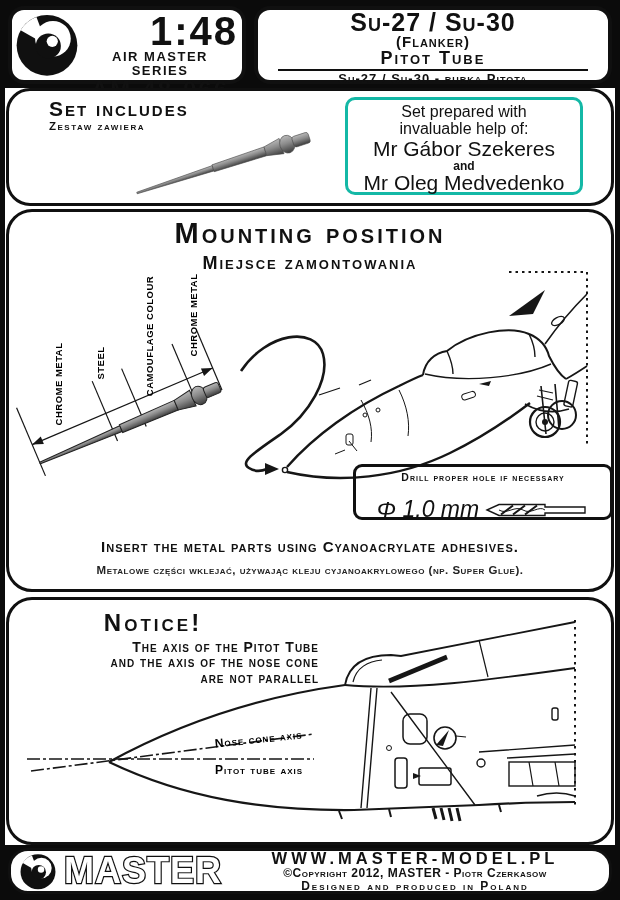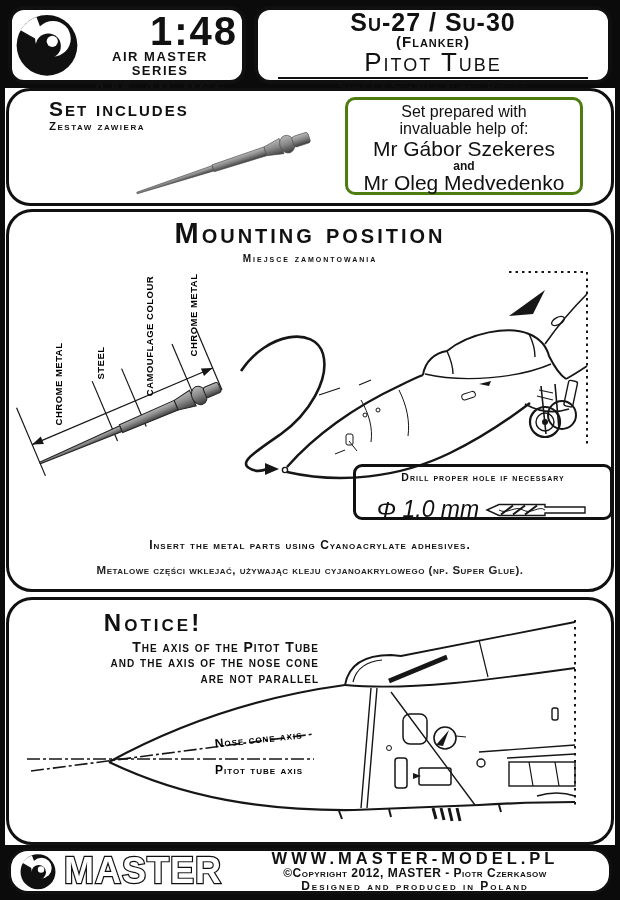--- a/index.html
+++ b/index.html
@@ -12,43 +12,43 @@
   
   #hdr-left{left:8px;top:6px;width:238px;height:78px;border-radius:16px;border-width:4px;}
   #hdr-right{left:254px;top:6px;width:358px;height:78px;border-radius:16px;border-width:4px;}
   #hdr-left .txt{position:absolute;left:70px;right:4px;top:1px;text-align:center;}
   .scale-num{font-size:40px;font-weight:bold;letter-spacing:2px;line-height:1.0;text-align:right;}
   .series{font-size:13px;font-weight:bold;letter-spacing:1.5px;line-height:1.05;margin-top:-1px;}
   .prodcode{font-size:24px;font-weight:bold;letter-spacing:2px;line-height:1.05;}
   #hdr-right .inner{position:absolute;left:0;right:0;top:0px;text-align:center;line-height:1.02;}
   .ac-title{font-size:25px;font-weight:bold;letter-spacing:1px;}
   .ac-sub{font-size:15px;font-weight:bold;letter-spacing:1px;margin-top:-2px;}
-  .ac-prod{font-size:26px;font-weight:normal;letter-spacing:2px;}
+  .ac-prod{font-size:18px;font-weight:bold;letter-spacing:2px;}
   .hr{height:2px;background:#101010;width:310px;margin:2px auto 1px auto;}
   .ac-pl{font-size:13px;font-weight:bold;letter-spacing:1px;}
   
   #sec-includes{left:6px;top:88px;width:608px;height:118px;border-radius:24px;}
   #inc-title{position:absolute;left:40px;top:7px;width:240px;text-align:left;line-height:1.05;}
   .inc-t{font-size:21px;font-weight:bold;letter-spacing:2px;}
   .inc-tp{font-size:11.5px;font-weight:bold;letter-spacing:1.5px;}
-  #credits{position:absolute;left:336px;top:6px;width:238px;height:98px;border:3px solid #4d7c0f;
+  #credits{position:absolute;left:336px;top:6px;width:238px;height:98px;border:3px solid #14b8a6;
            border-radius:10px;text-align:center;line-height:1.08;padding-top:3px;box-sizing:border-box;}
   .cr-s{font-size:16px;}
   .cr-n{font-size:21px;}
   .cr-and{font-size:12px;font-weight:bold;line-height:1.0;}
   
   #sec-mounting{left:6px;top:209px;width:608px;height:383px;border-radius:26px;}
   #mp-title{position:absolute;left:0;right:0;top:6px;text-align:center;font-size:29px;font-weight:bold;letter-spacing:3px;line-height:1.05;}
-  #mp-sub{position:absolute;left:0;right:0;top:41px;text-align:center;font-size:10px;font-weight:bold;letter-spacing:2px;}
+  #mp-sub{position:absolute;left:0;right:0;top:41px;text-align:center;font-size:18px;font-weight:bold;letter-spacing:2px;}
   #mp-svg{position:absolute;left:0px;top:52px;}
   #drillbox{position:absolute;left:344px;top:252px;width:260px;height:56px;border:3px solid #101010;border-radius:9px;box-sizing:border-box;text-align:center;}
   .drill-l1{font-size:10.5px;font-weight:bold;letter-spacing:1px;margin-top:4px;}
   .drill-row{display:flex;align-items:center;justify-content:center;gap:6px;margin-top:15px;}
   .drill-dia{font-size:23px;font-style:italic;line-height:1;}
-  #mp-ins{position:absolute;left:0;right:0;top:326px;text-align:center;font-size:12px;font-weight:bold;letter-spacing:1px;}
+  #mp-ins{position:absolute;left:0;right:0;top:326px;text-align:center;font-size:15px;font-weight:bold;letter-spacing:1px;}
   #mp-ins-pl{position:absolute;left:0;right:0;top:352px;text-align:center;font-size:11.5px;font-weight:bold;letter-spacing:.5px;color:#222;}
   
   #sec-notice{left:6px;top:597px;width:608px;height:248px;border-radius:26px;}
   #nt-title{position:absolute;left:19px;top:9px;width:250px;text-align:center;font-size:24px;font-weight:bold;letter-spacing:3px;}
   #nt-lines{position:absolute;left:0px;top:40px;width:310px;text-align:right;font-size:14px;font-weight:bold;letter-spacing:1px;line-height:1.1;}
   #nt-svg{position:absolute;left:0;top:18px;}
   
   #footer-box{left:8px;top:848px;width:604px;height:46px;border-radius:20px;border-width:3px;
               display:flex;align-items:center;}
   #footer-brand{display:flex;align-items:center;gap:2px;padding-left:8px;justify-content:flex-end;}

